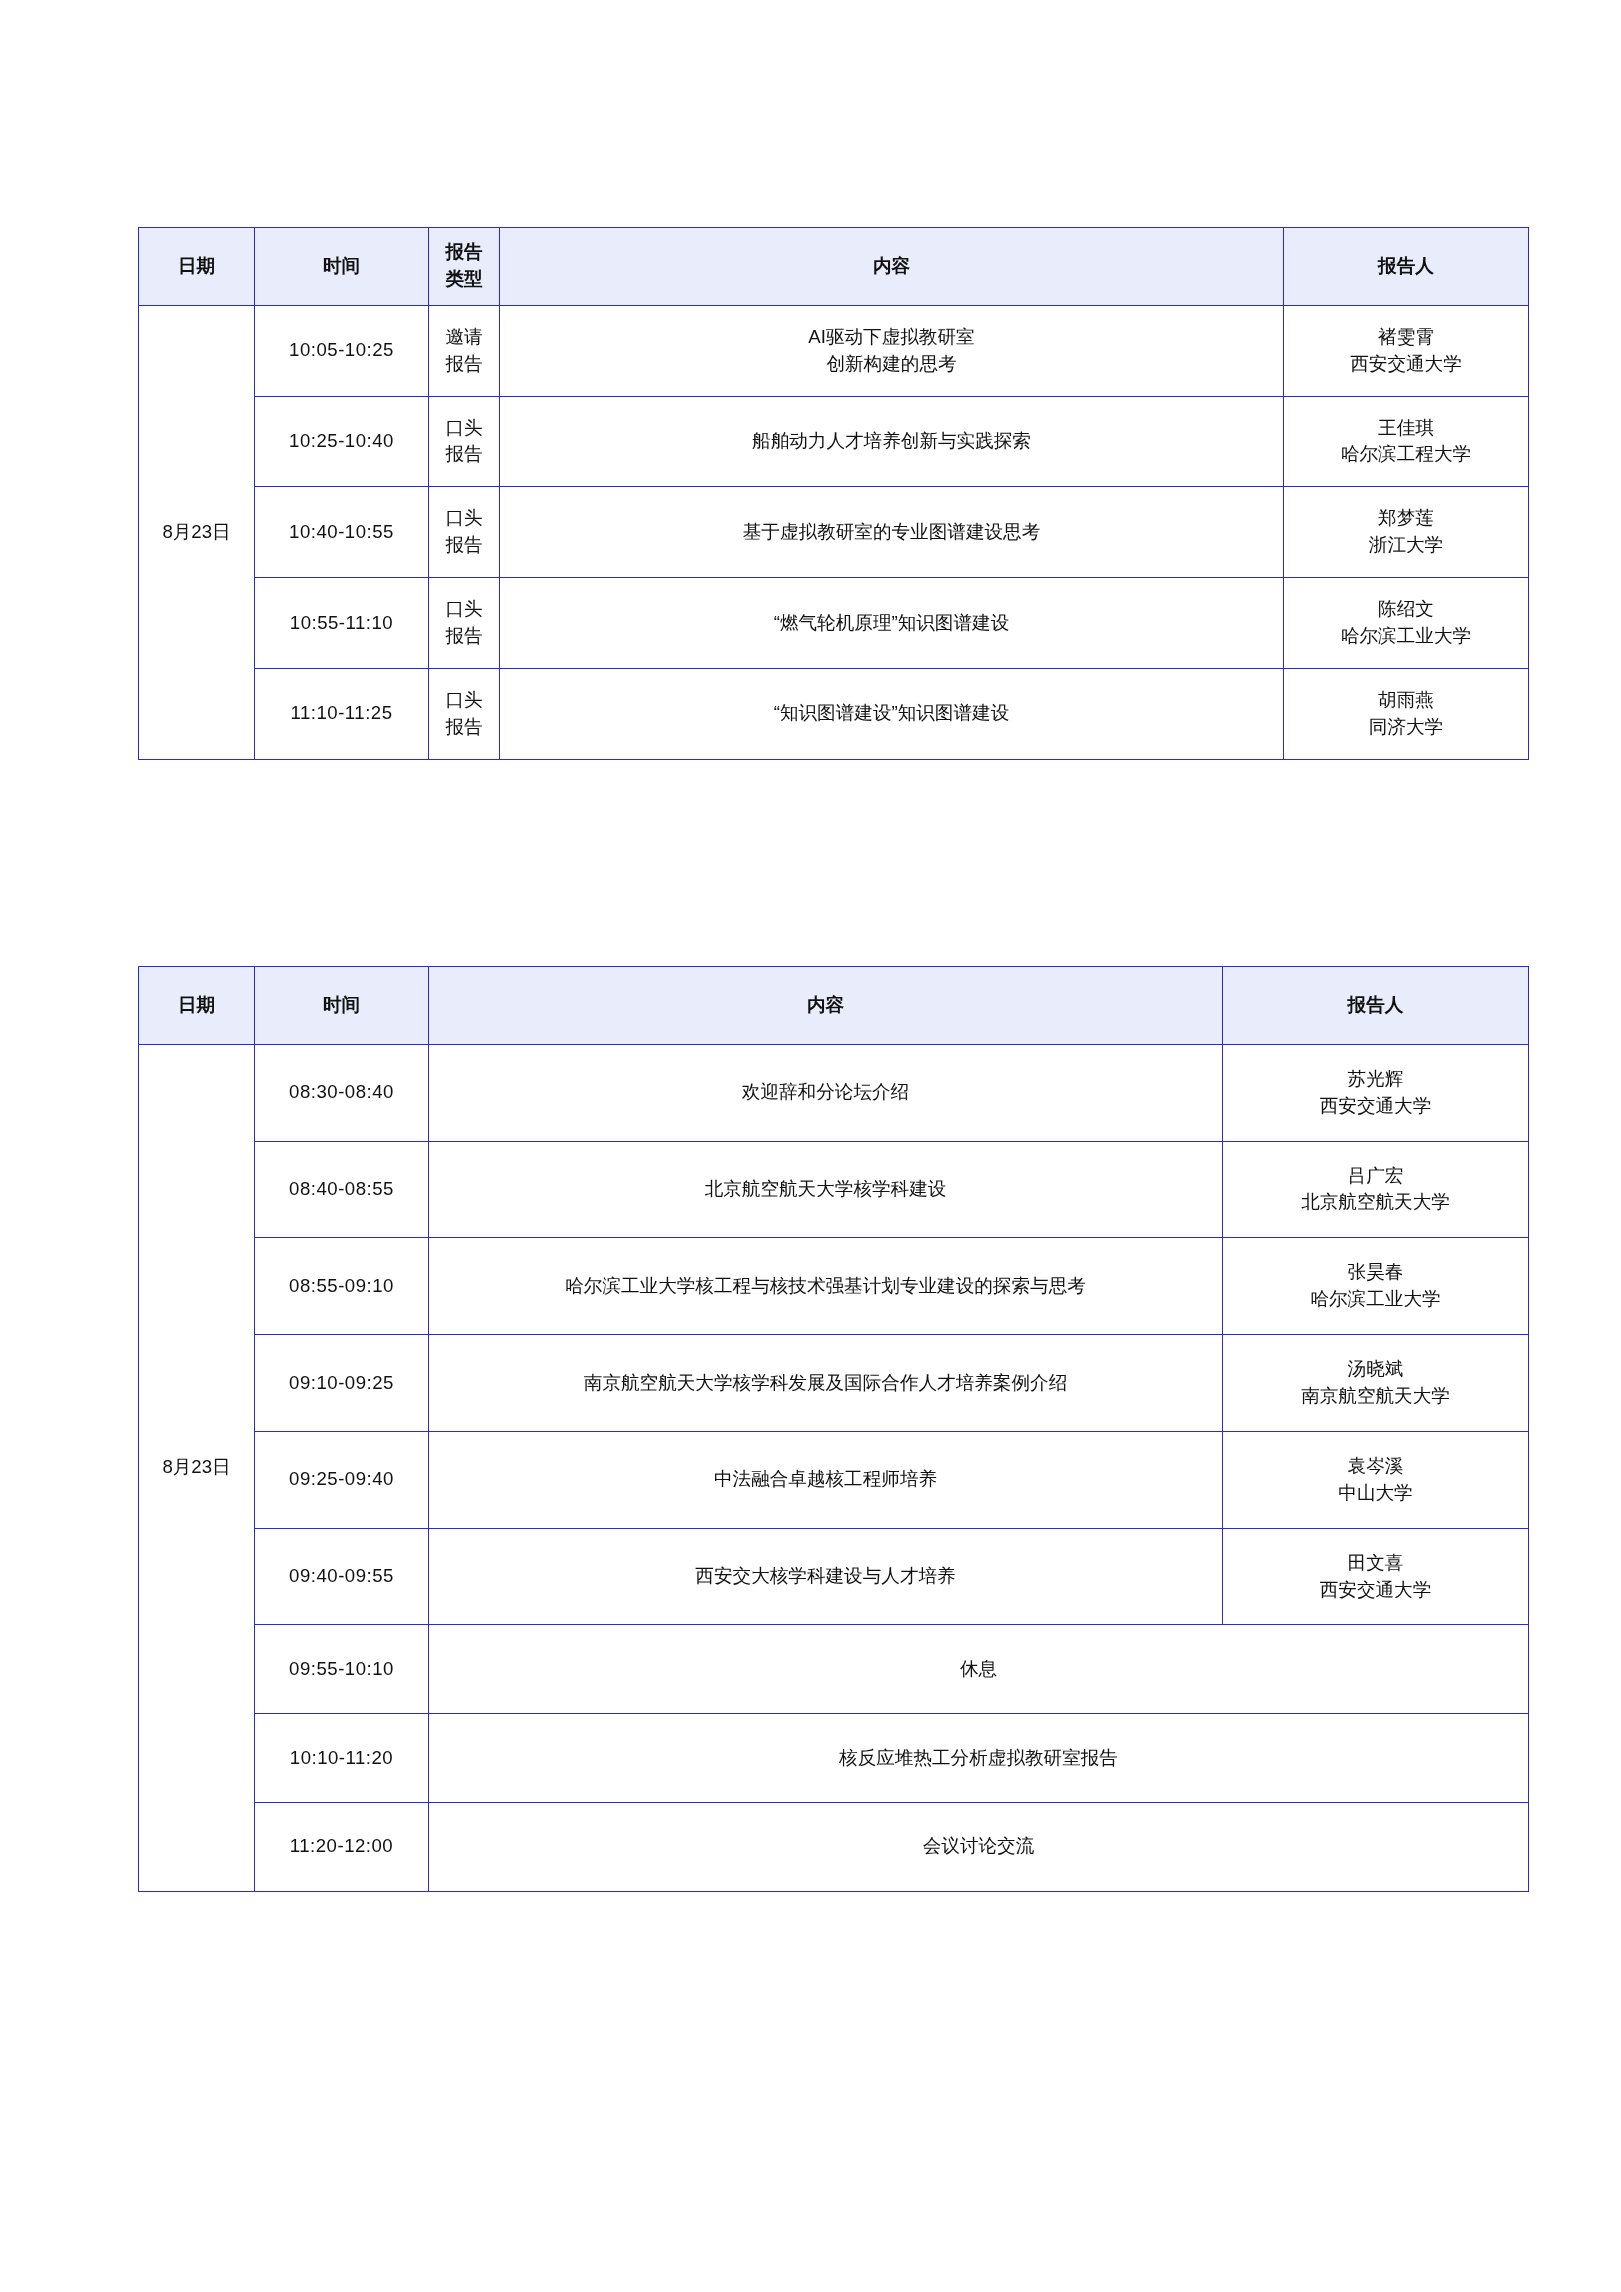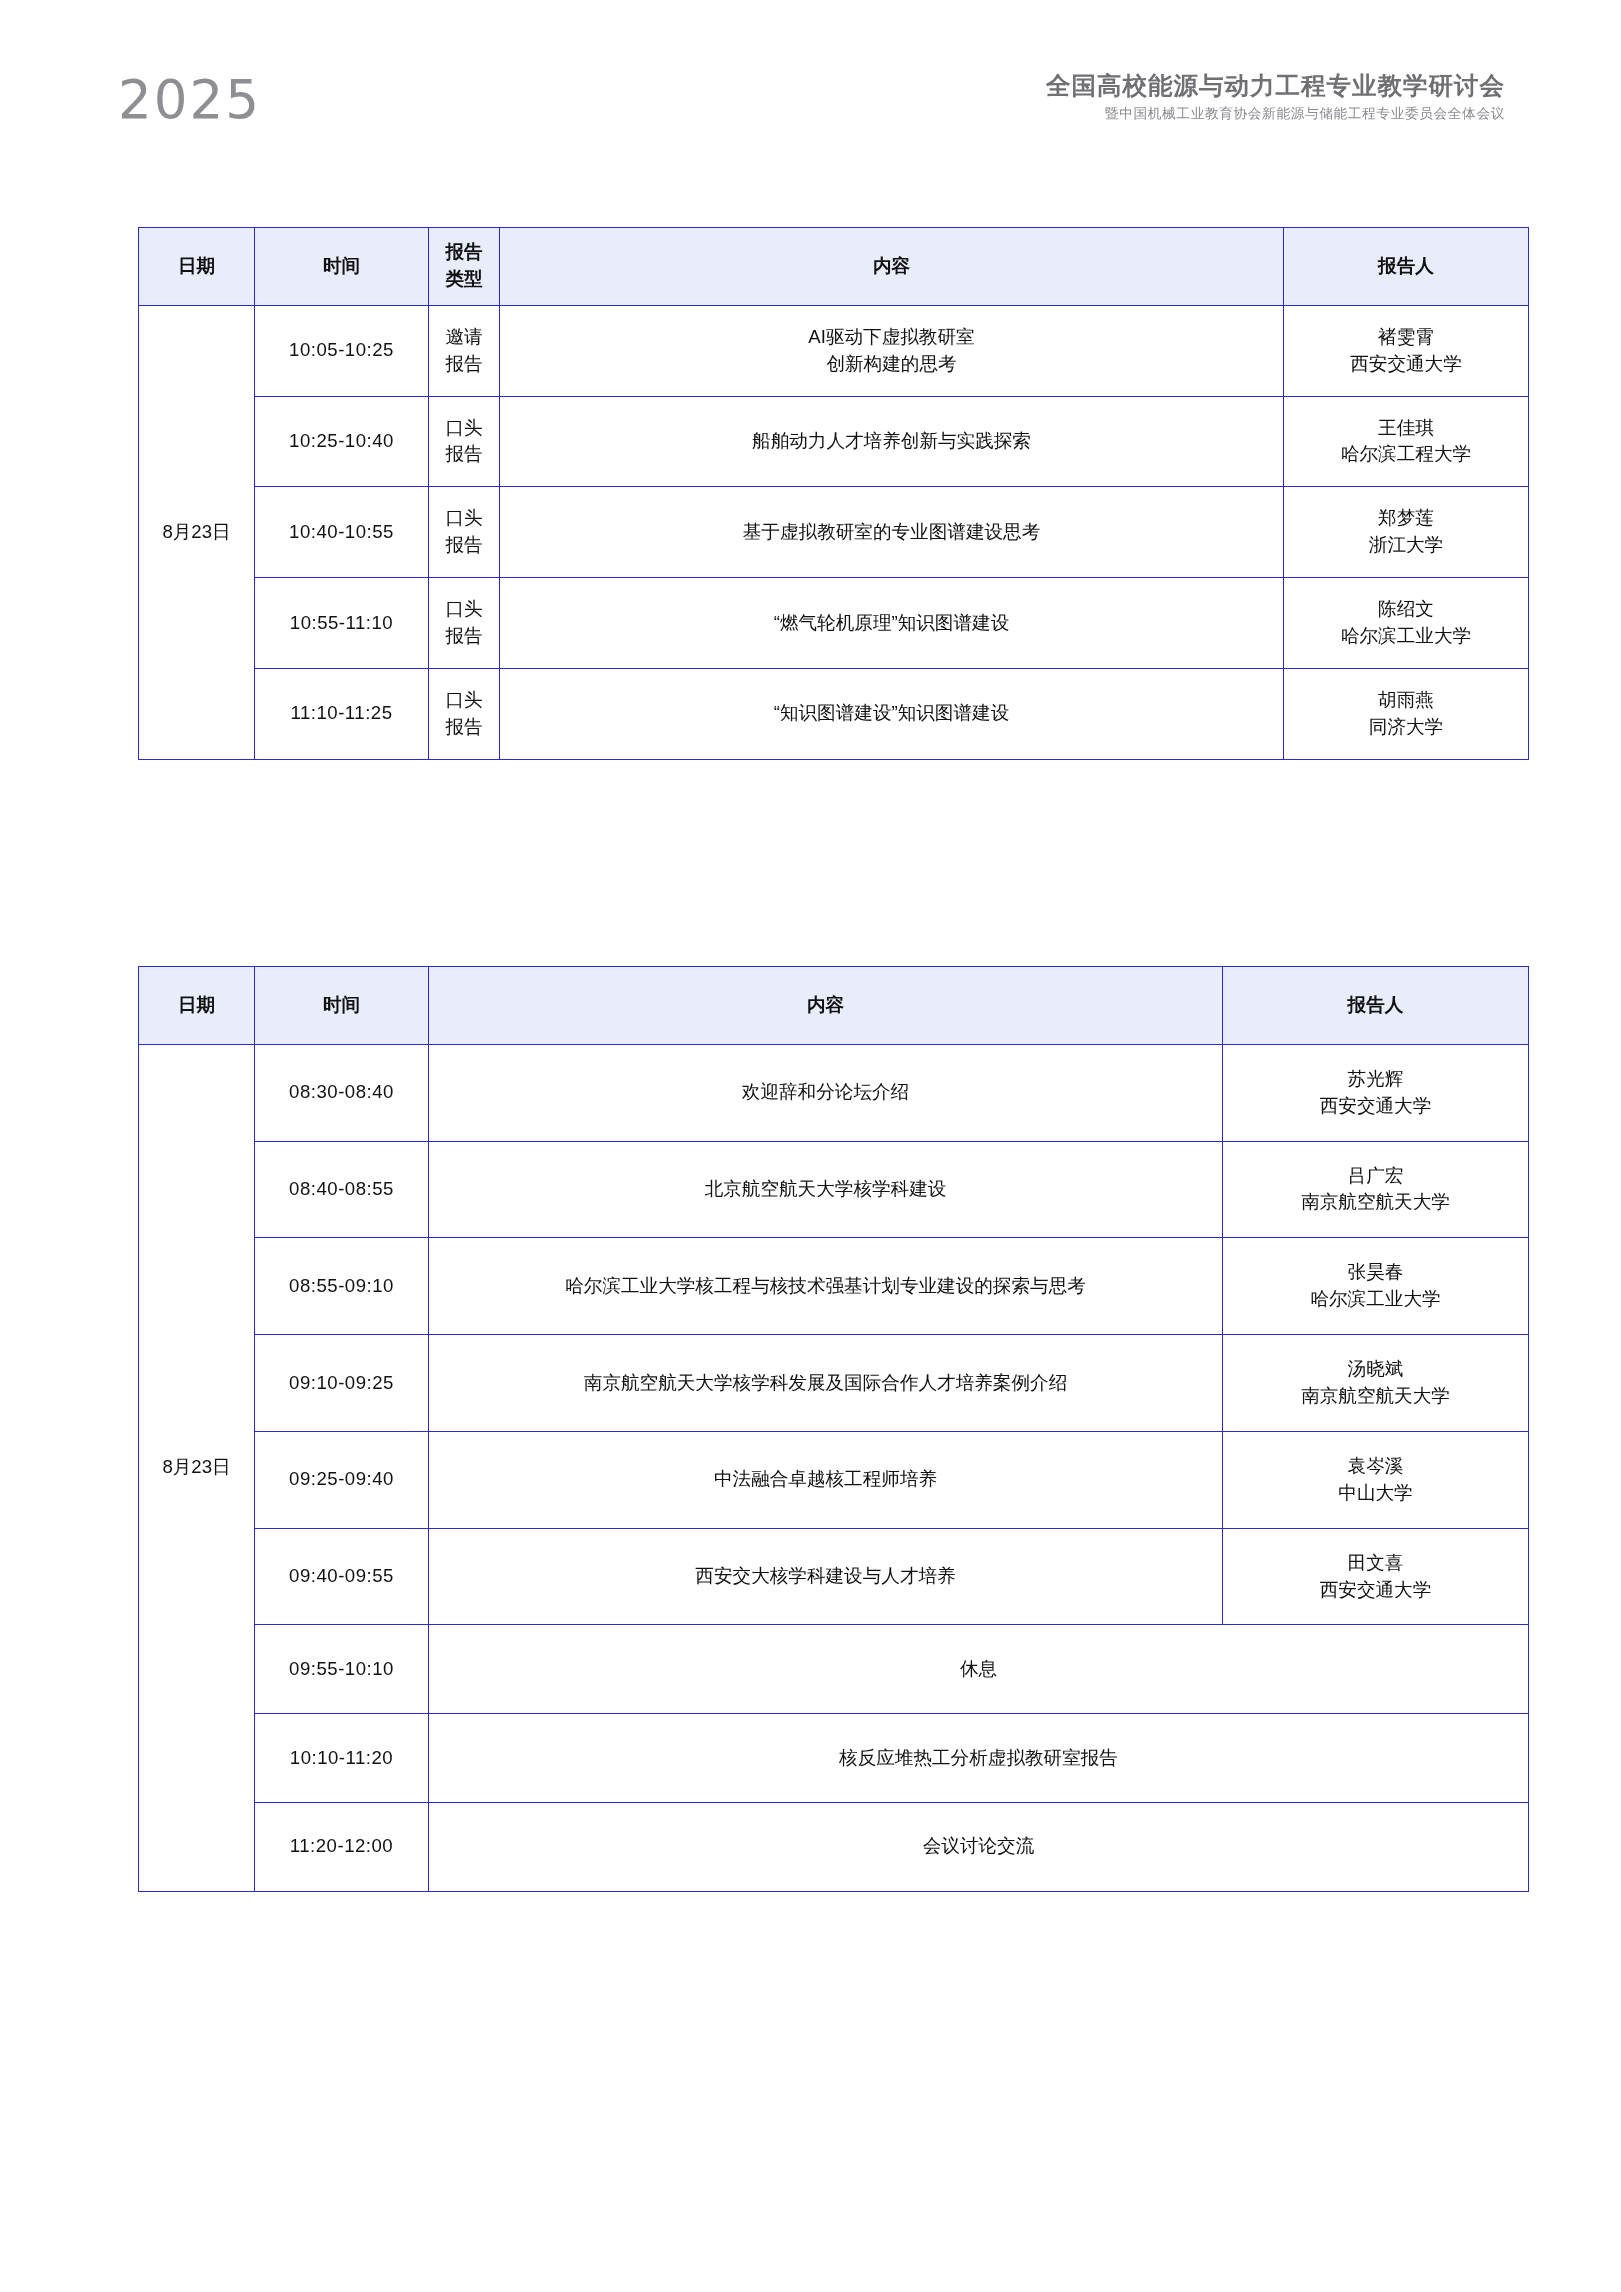--- a/index.html
+++ b/index.html
@@ -139,27 +139,20 @@
     font-size: 20.6px;
     font-weight: bold;
     letter-spacing: 0.5px;
   }
 </style>
 </head>
 <body>
 
 <div class="page">
 
-  <div class="header">
-    <div class="year-logo">2025</div>
-    <div class="header-right">
-      <div class="header-title-main">全国高校能源与动力工程专业教学研讨会</div>
-      <div class="header-title-sub">暨中国机械工业教育协会新能源与储能工程专业委员会全体会议</div>
-    </div>
-  </div>
 
   <div class="table-wrap">
     <table class="sched">
       <colgroup>
         <col class="col-date">
           <col class="col-time">
           <col class="col-type">
           <col class="col-content">
           <col class="col-speaker">
       </colgroup>
@@ -238,21 +231,21 @@
         <td class="cell-date" rowspan="9">8月23日</td>
         <td class="cell-time" style="height:84px">08:30-08:40</td>
         <td class="cell-content">欢迎辞和分论坛介绍</td>
         <td class="cell-speaker two-line">苏光辉
 西安交通大学</td>
       </tr>
       <tr>
         <td class="cell-time" style="height:84px">08:40-08:55</td>
         <td class="cell-content">北京航空航天大学核学科建设</td>
         <td class="cell-speaker two-line">吕广宏
-南京航空航天大学</td>
+北京航空航天大学</td>
       </tr>
       <tr>
         <td class="cell-time" style="height:84px">08:55-09:10</td>
         <td class="cell-content">哈尔滨工业大学核工程与核技术强基计划专业建设的探索与思考</td>
         <td class="cell-speaker two-line">张昊春
 哈尔滨工业大学</td>
       </tr>
       <tr>
         <td class="cell-time" style="height:84px">09:10-09:25</td>
         <td class="cell-content">南京航空航天大学核学科发展及国际合作人才培养案例介绍</td>

